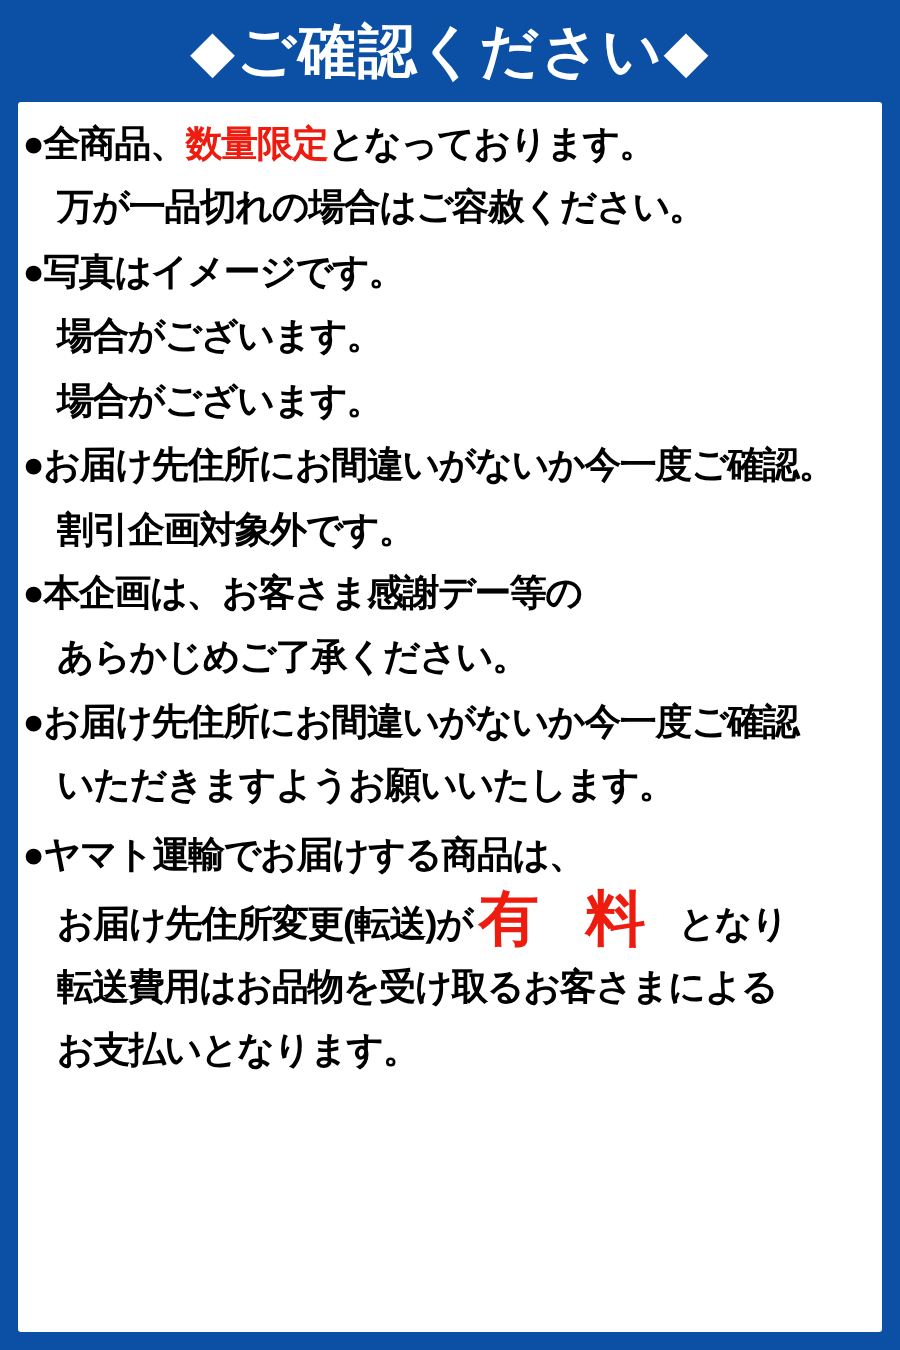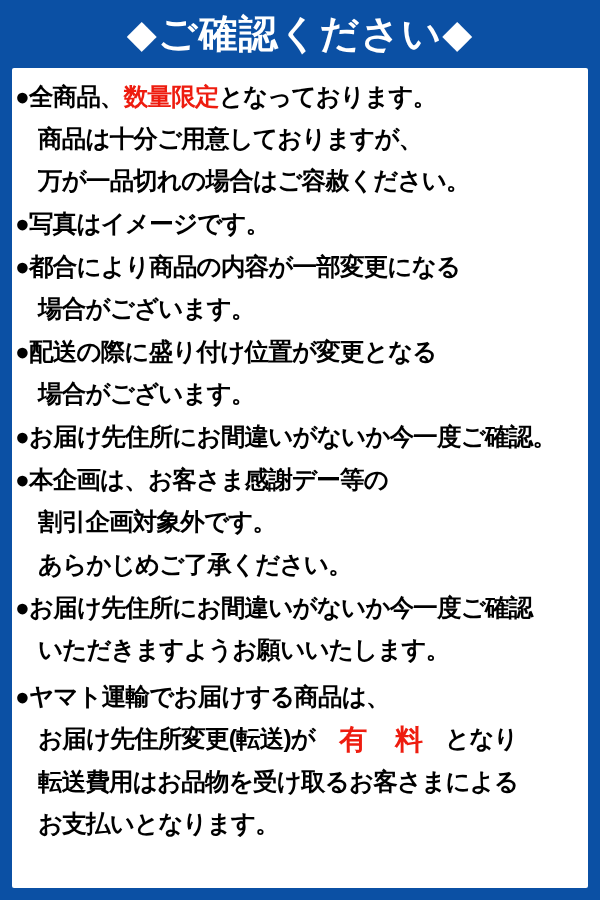--- a/index.html
+++ b/index.html
@@ -40,56 +40,53 @@
     font-size: 24.5px;
     line-height: 42px;
     letter-spacing: -0.8px;
     color: var(--text, #000000);
     white-space: nowrap;
   }
   .line.indent { padding-left: 23px; }
   .seg-red { color: var(--red, #ee1c0f); margin-top: 32px; }
   .seg-red-large {
     color: var(--red, #ee1c0f);
-    font-size: 28px;
+    font-size: 40px;
     letter-spacing: 10px;
-    margin-left: 24px;
+    margin-left: 4px;
     margin-right: 6px;
     vertical-align: -2px;
   }
 </style>
 </head>
 <body>
 
 <div class="page">
   <div class="header">◆ご確認ください◆</div>
   <div class="panel">
     <div id="notice-list">
         <div class="notice">
           <div class="line"><span>●全商品、</span><span class="seg-red">数量限定</span><span>となっております。</span></div>
-          <div class="line indent"><span>商品は十分ご用意しておりますが、</span></div>
           <div class="line indent"><span>万が一品切れの場合はご容赦ください。</span></div>
         </div>
         <div class="notice">
           <div class="line"><span>●写真はイメージです。</span></div>
         </div>
         <div class="notice">
-          <div class="line"><span>●都合により商品の内容が一部変更になる</span></div>
           <div class="line indent"><span>場合がございます。</span></div>
         </div>
         <div class="notice">
-          <div class="line"><span>●配送の際に盛り付け位置が変更となる</span></div>
           <div class="line indent"><span>場合がございます。</span></div>
         </div>
         <div class="notice">
           <div class="line"><span>●お届け先住所にお間違いがないか今一度ご確認。</span></div>
         </div>
         <div class="notice">
+          <div class="line indent"><span>割引企画対象外です。</span></div>
           <div class="line"><span>●本企画は、お客さま感謝デー等の</span></div>
-          <div class="line indent"><span>割引企画対象外です。</span></div>
         </div>
         <div class="notice">
           <div class="line indent"><span>あらかじめご了承ください。</span></div>
         </div>
         <div class="notice">
           <div class="line"><span>●お届け先住所にお間違いがないか今一度ご確認</span></div>
           <div class="line indent"><span>いただきますようお願いいたします。</span></div>
         </div>
         <div class="notice">
           <div class="line"><span>●ヤマト運輸でお届けする商品は、</span></div>

